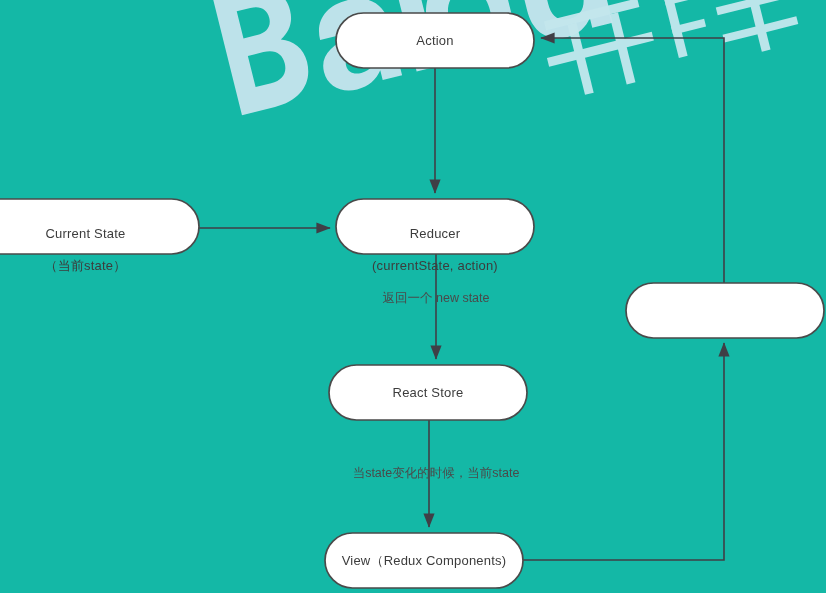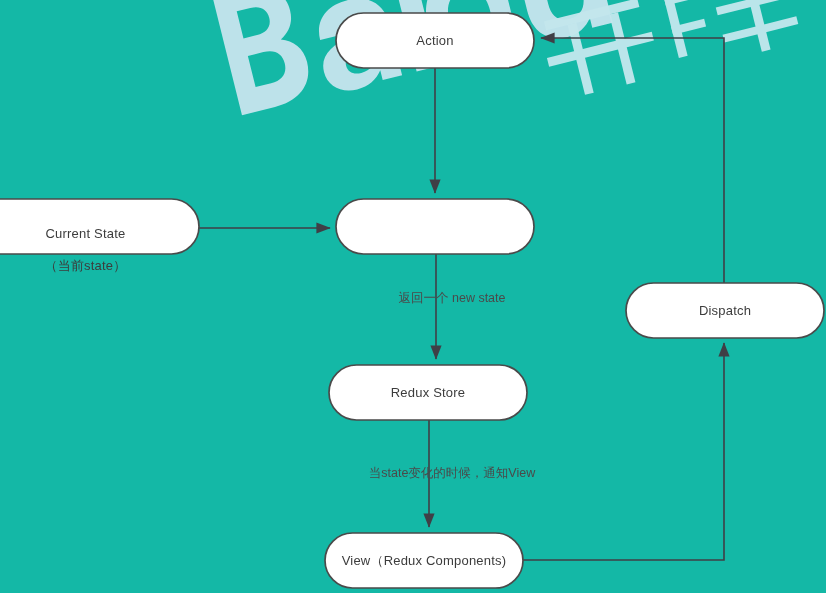--- a/index.html
+++ b/index.html
@@ -44,21 +44,20 @@
     pointer-events: none;
   }
   .edge-label {
     position: absolute;
     text-align: center;
     color: #4a4a4a;
     font-size: 12.5px;
     line-height: 15px;
     white-space: nowrap;
     pointer-events: none;
-    margin-left: 16px;
   }
 </style>
 </head>
 <body>
 
 <div id="canvas">
 
   <svg class="wm-layer" viewBox="0 0 826 593" xmlns="http://www.w3.org/2000/svg">
     <g opacity="0.85">
 
@@ -125,25 +124,28 @@
     </g>
   </svg>
 
   <div class="node-label" style="left:336px; top:33px; width:198px;">Action</div>
 
   <div class="node-label" style="left:-28px; top:210px; width:227px;">
     <div>Current State</div>
     <div>（当前state）</div>
   </div>
 
+  <div class="node-label" style="left:336px; top:210px; width:198px;">
+    <div>Reducer</div>
+    <div>(currentState, action)</div>
+  </div>
 
-  <div class="node-label" style="left:329px; top:385px; width:198px;">Redux Store</div>
+  <div class="node-label" style="left:329px; top:385px; width:198px;">React Store</div>
 
   <div class="node-label" style="left:315px; top:553px; width:218px;">View（Redux Components)</div>
 
-  <div class="node-label" style="left:626px; top:303px; width:198px;">Dispatch</div>
 
   <div class="edge-label" style="left:356px; top:291px; width:160px;">返回一个 new state</div>
 
-  <div class="edge-label" style="left:320px; top:466px; width:232px;">当state变化的时候，通知View</div>
+  <div class="edge-label" style="left:320px; top:466px; width:232px;">当state变化的时候，当前state</div>
 
 
 </div>
 
 </body></html>

